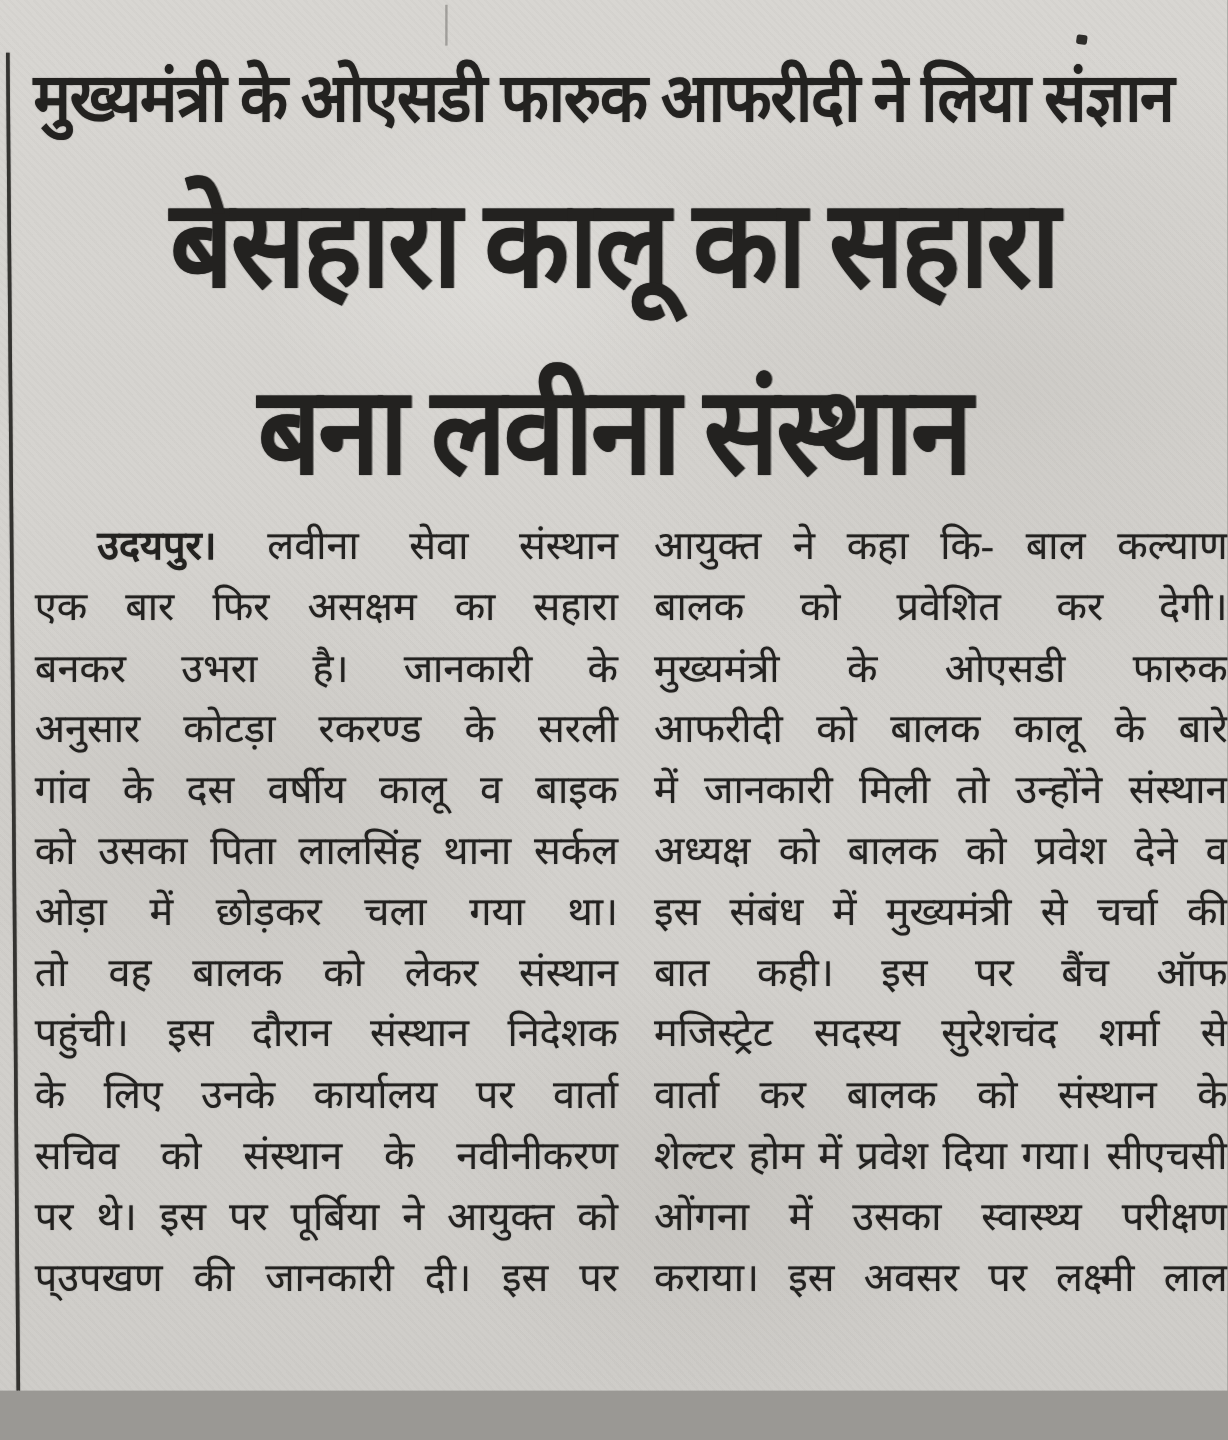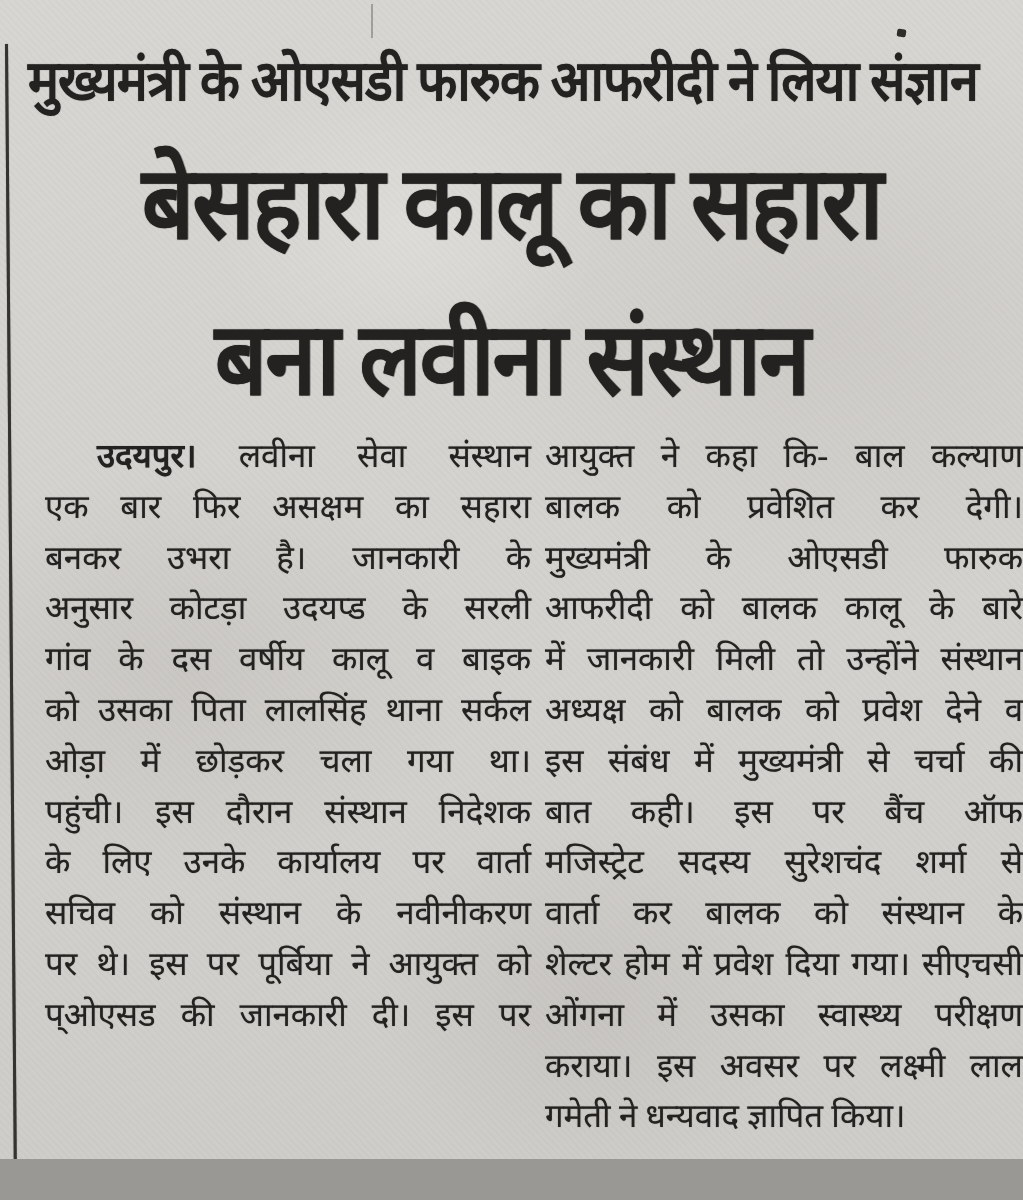--- a/index.html
+++ b/index.html
@@ -79,21 +79,21 @@
     text-shadow: 0 0 1px rgba(20,19,18,0.65), 1px 0 0 rgba(20,19,18,0.35);
   }
   .hl { white-space: nowrap; }
   .col {
     position: absolute;
     top: 431px;
     font-size: 33px;
     line-height: 50.8px;
     text-shadow: 0 0 1px rgba(30,29,27,0.45);
   }
-  .col-left  { left: 45px;  width: 486px; }
+  .col-left  { left: 29px;  width: 486px; }
   .col-right { left: 545px; width: 478px; }
   .bl {
     text-align: justify;
     text-align-last: justify;
     height: 50.8px;
     overflow: visible;
   }
   .bl.first { text-indent: 52px; }
   .bl.lastline { text-align-last: left; }
   .dateline { font-weight: bold; }
@@ -110,40 +110,40 @@
 
   <div class="headline">
     <div class="hl">बेसहारा कालू का सहारा</div>
     <div class="hl">बना लवीना संस्थान</div>
   </div>
 
   <div class="col col-left">
     <div class="bl first"><span class="dateline">उदयपुर।</span> <span>लवीना सेवा संस्थान</span></div>
     <div class="bl">एक बार फिर असक्षम का सहारा</div>
     <div class="bl">बनकर उभरा है। जानकारी के</div>
-    <div class="bl">अनुसार कोटड़ा उदयप्ड के सरली</div>
+    <div class="bl">अनुसार कोटड़ा रकरण्ड के सरली</div>
     <div class="bl">गांव के दस वर्षीय कालू व बाइक</div>
     <div class="bl">को उसका पिता लालसिंह थाना सर्कल</div>
     <div class="bl">ओड़ा में छोड़कर चला गया था।</div>
+    <div class="bl">तो वह बालक को लेकर संस्थान</div>
     <div class="bl">पहुंची। इस दौरान संस्थान निदेशक</div>
     <div class="bl">के लिए उनके कार्यालय पर वार्ता</div>
     <div class="bl">सचिव को संस्थान के नवीनीकरण</div>
     <div class="bl">पर थे। इस पर पूर्बिया ने आयुक्त को</div>
-    <div class="bl">प्ओएसड की जानकारी दी। इस पर</div>
+    <div class="bl">प्उपखण की जानकारी दी। इस पर</div>
   </div>
 
   <div class="col col-right">
     <div class="bl">आयुक्त ने कहा कि- बाल कल्याण</div>
     <div class="bl">बालक को प्रवेशित कर देगी।</div>
     <div class="bl">मुख्यमंत्री के ओएसडी फारुक</div>
     <div class="bl">आफरीदी को बालक कालू के बारे</div>
     <div class="bl">में जानकारी मिली तो उन्होंने संस्थान</div>
     <div class="bl">अध्यक्ष को बालक को प्रवेश देने व</div>
     <div class="bl">इस संबंध में मुख्यमंत्री से चर्चा की</div>
     <div class="bl">बात कही। इस पर बैंच ऑफ</div>
     <div class="bl">मजिस्ट्रेट सदस्य सुरेशचंद शर्मा से</div>
     <div class="bl">वार्ता कर बालक को संस्थान के</div>
     <div class="bl">शेल्टर होम में प्रवेश दिया गया। सीएचसी</div>
     <div class="bl">ओंगना में उसका स्वास्थ्य परीक्षण</div>
     <div class="bl">कराया। इस अवसर पर लक्ष्मी लाल</div>
-    <div class="bl lastline">गमेती ने धन्यवाद ज्ञापित किया।</div>
   </div>
 </div>
 
 </body></html>

